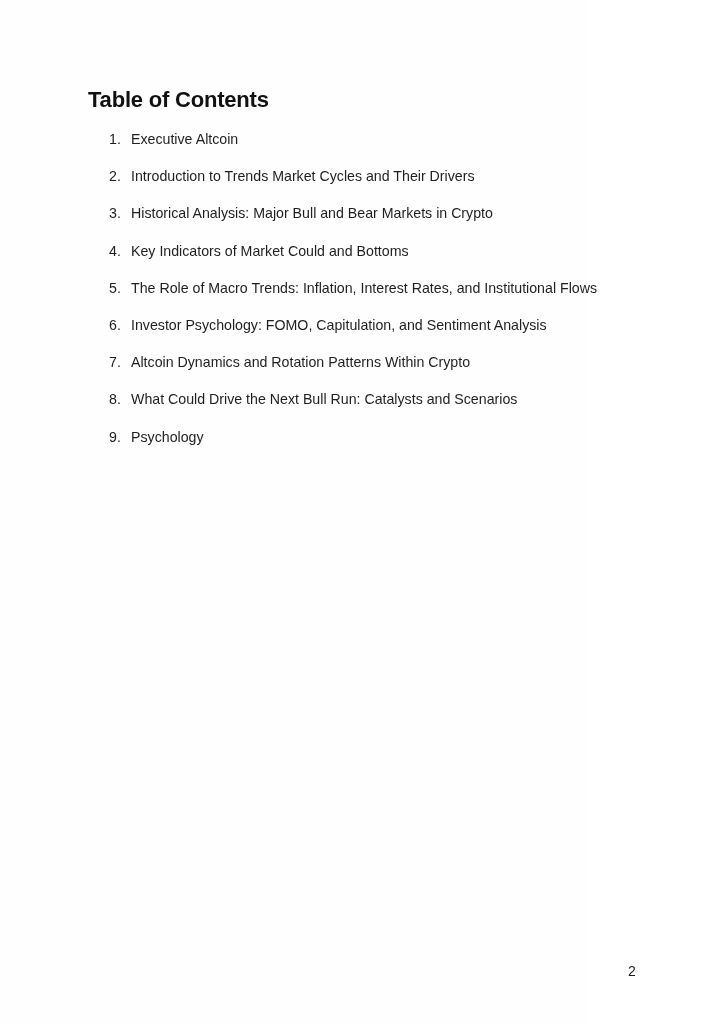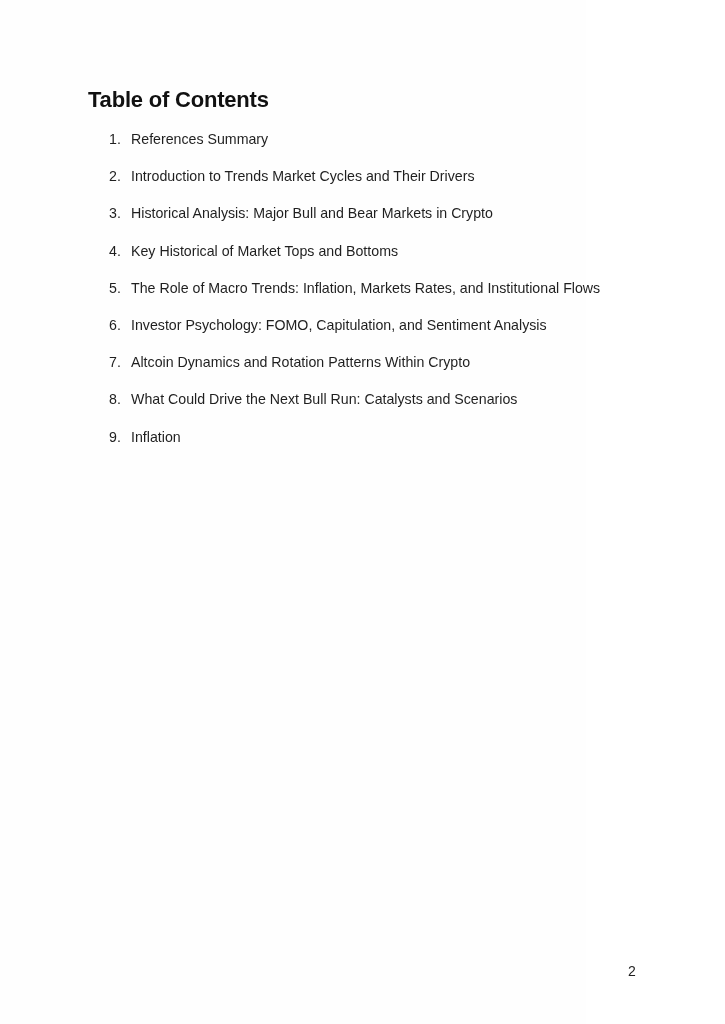--- a/index.html
+++ b/index.html
@@ -71,50 +71,50 @@
   </style>
 </head>
 <body>
 
 <div class="page">
   <h1 class="toc-title">Table of Contents</h1>
 
   <ol class="toc-list">
     <li class="toc-item">
       <span class="toc-num">1.</span>
-      <span class="toc-text">References Summary</span>
+      <span class="toc-text">Executive Altcoin</span>
     </li>
     <li class="toc-item">
       <span class="toc-num">2.</span>
       <span class="toc-text">Introduction to Trends Market Cycles and Their Drivers</span>
     </li>
     <li class="toc-item">
       <span class="toc-num">3.</span>
       <span class="toc-text">Historical Analysis: Major Bull and Bear Markets in Crypto</span>
     </li>
     <li class="toc-item">
       <span class="toc-num">4.</span>
-      <span class="toc-text">Key Historical of Market Tops and Bottoms</span>
+      <span class="toc-text">Key Indicators of Market Could and Bottoms</span>
     </li>
     <li class="toc-item">
       <span class="toc-num">5.</span>
-      <span class="toc-text">The Role of Macro Trends: Inflation, Markets Rates, and Institutional Flows</span>
+      <span class="toc-text">The Role of Macro Trends: Inflation, Interest Rates, and Institutional Flows</span>
     </li>
     <li class="toc-item">
       <span class="toc-num">6.</span>
       <span class="toc-text">Investor Psychology: FOMO, Capitulation, and Sentiment Analysis</span>
     </li>
     <li class="toc-item">
       <span class="toc-num">7.</span>
       <span class="toc-text">Altcoin Dynamics and Rotation Patterns Within Crypto</span>
     </li>
     <li class="toc-item">
       <span class="toc-num">8.</span>
       <span class="toc-text">What Could Drive the Next Bull Run: Catalysts and Scenarios</span>
     </li>
     <li class="toc-item">
       <span class="toc-num">9.</span>
-      <span class="toc-text">Inflation</span>
+      <span class="toc-text">Psychology</span>
     </li>
   </ol>
 
   <div class="page-number">2</div>
 </div>
 
 </body></html>

